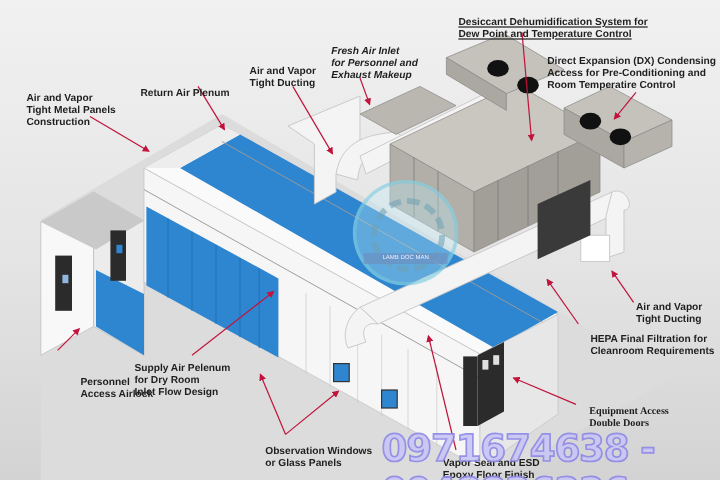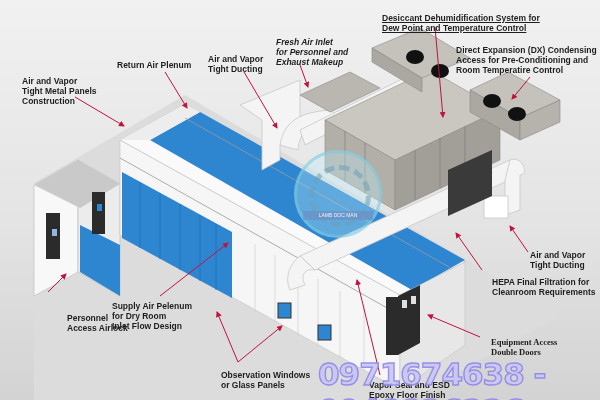--- a/index.html
+++ b/index.html
@@ -132,21 +132,21 @@
 </svg>
 
 <div class="logo">
   <div class="gear"></div>
   <div class="banner">LAMB DOC MAN</div>
 </div>
 
 <div class="label" style="left:22px;top:76px;">Air and Vapor
 Tight Metal Panels
 Construction</div>
-<div class="label" style="left:117px;top:60px;text-align:right;">Return Air Plenum</div>
+<div class="label" style="left:117px;top:72px;text-align:right;">Return Air Plenum</div>
 <div class="label" style="left:208px;top:54px;">Air and Vapor
 Tight Ducting</div>
 <div class="label" style="left:276px;top:37px;font-style:italic;">Fresh Air Inlet
 for Personnel and
 Exhaust Makeup</div>
 <div class="label" style="left:382px;top:13px;text-decoration:underline;">Desiccant Dehumidification System for
 Dew Point and Temperature Control</div>
 <div class="label" style="left:456px;top:45px;">Direct Expansion (DX) Condensing
 Access for Pre-Conditioning and
 Room Temperatire Control</div>

